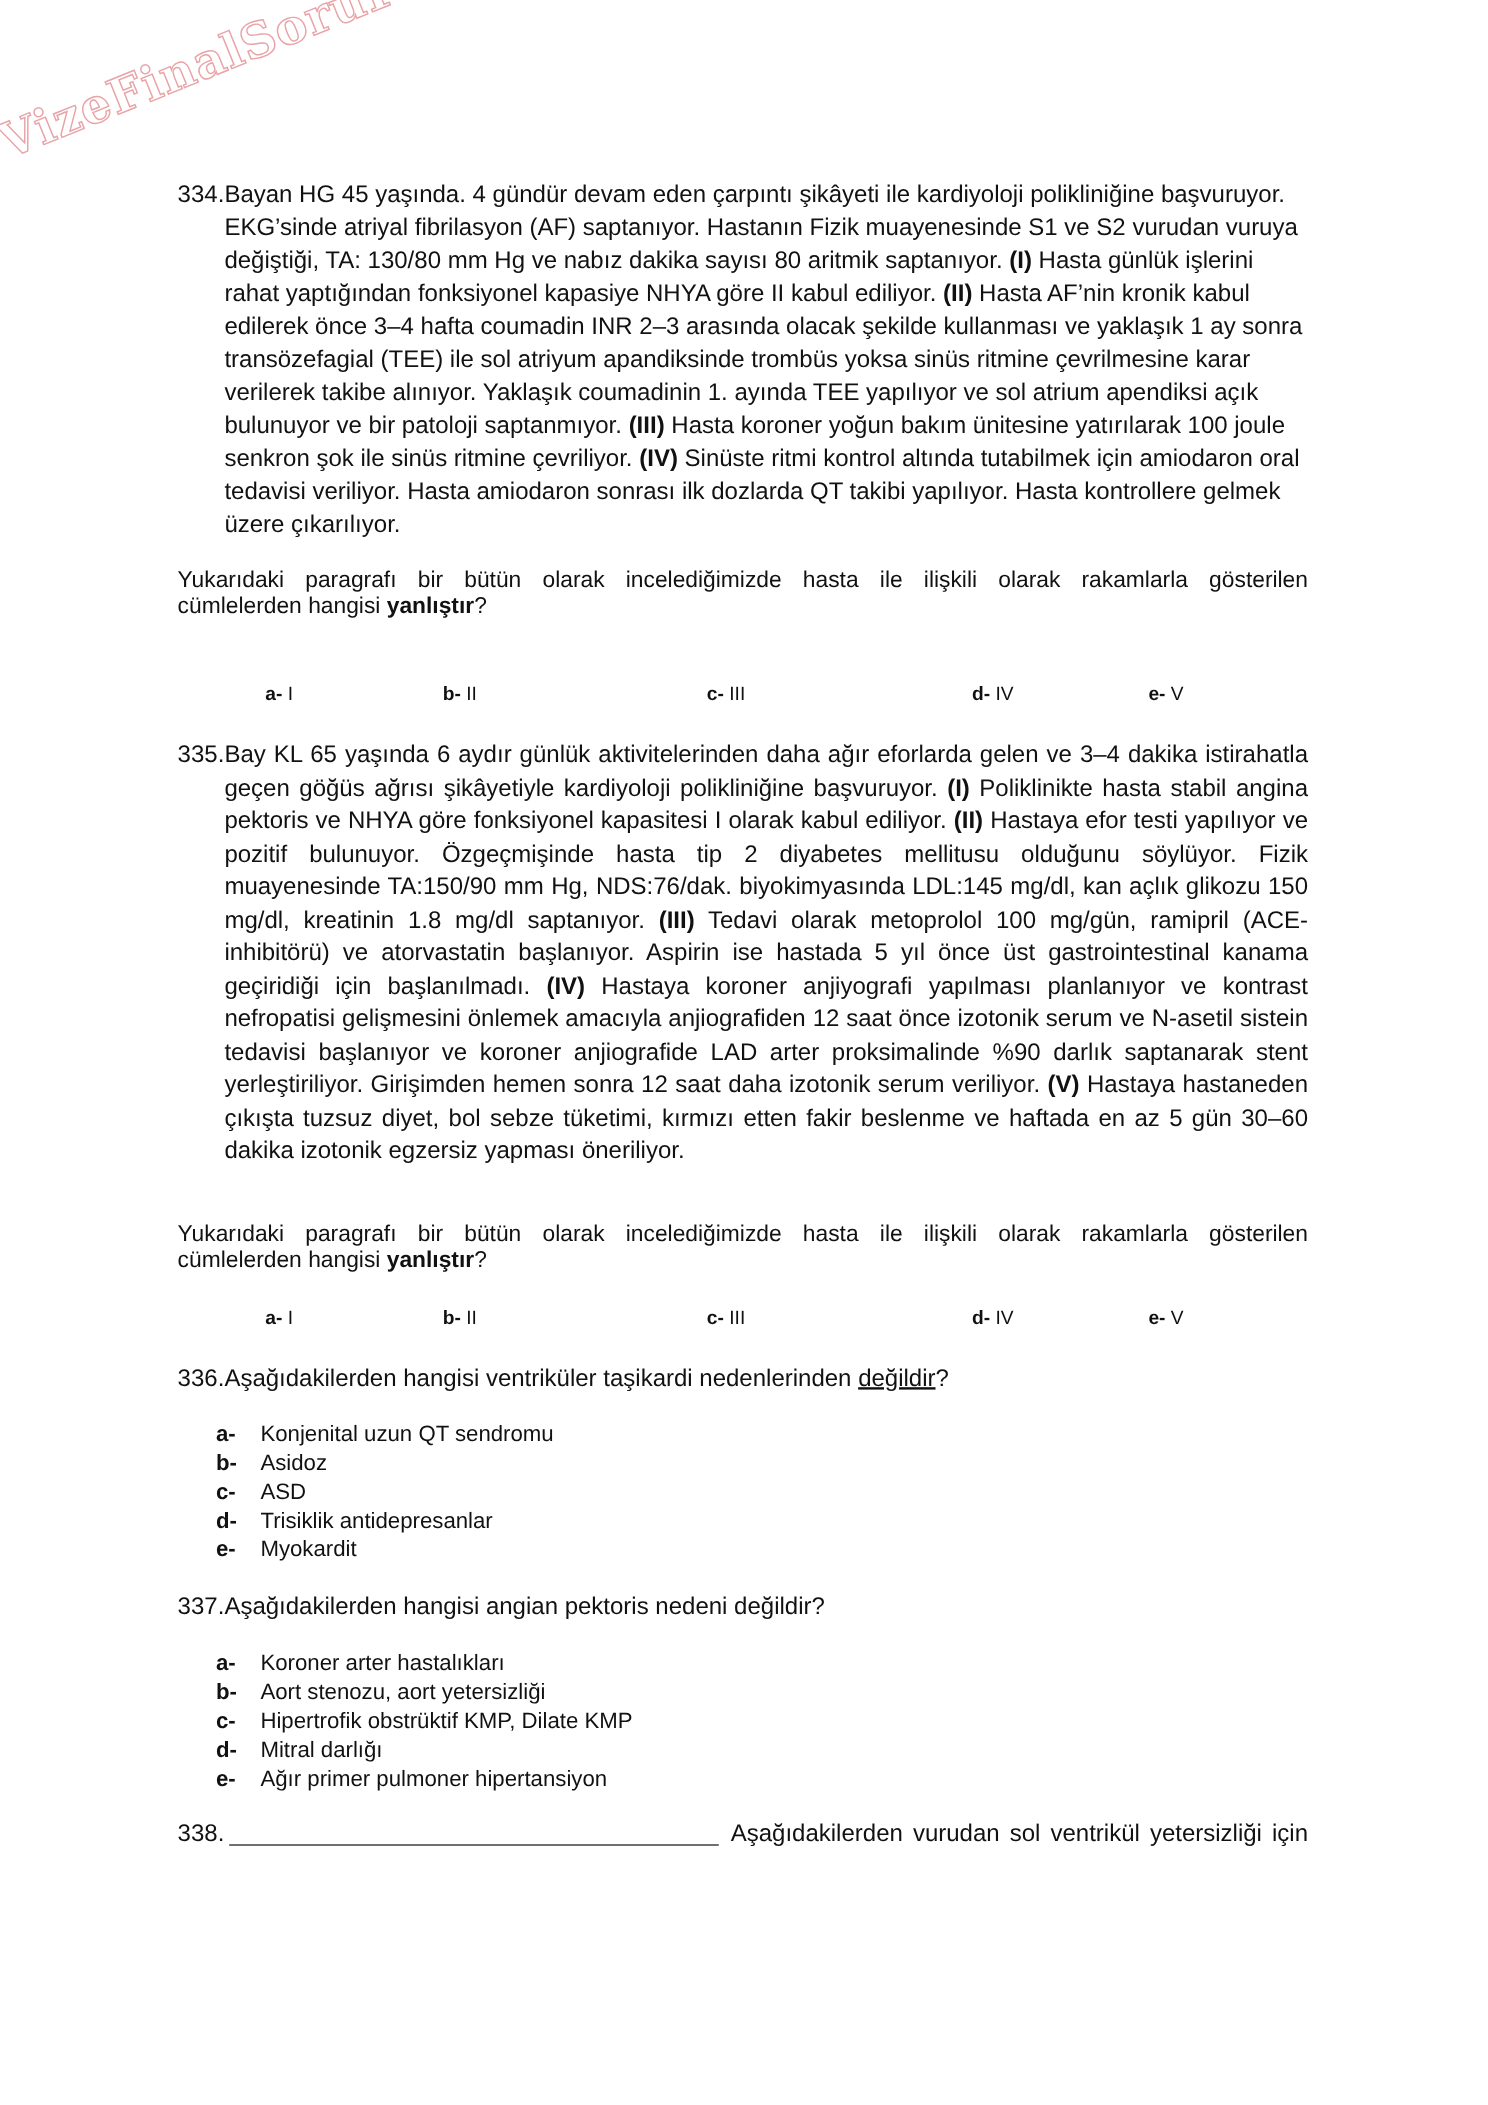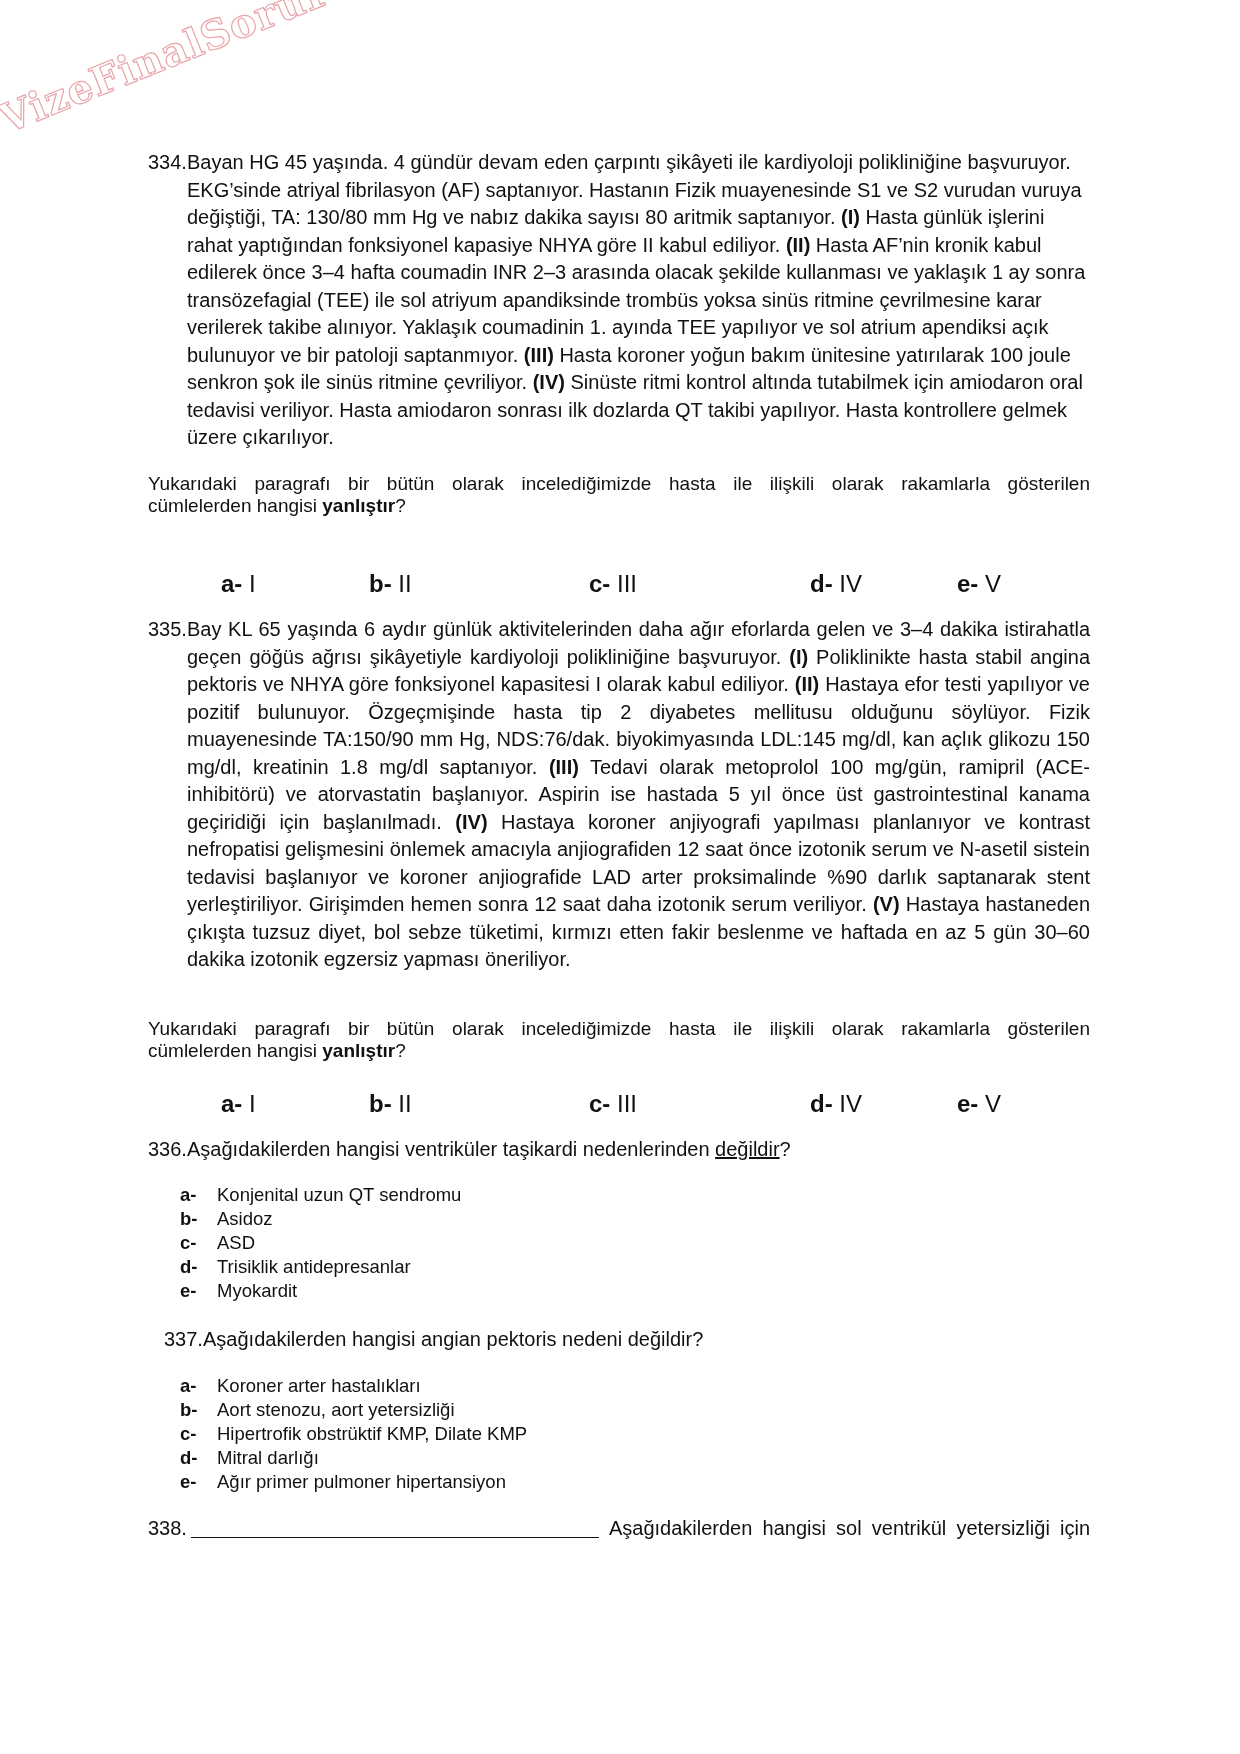--- a/index.html
+++ b/index.html
@@ -17,21 +17,21 @@
   }
   .q { position: absolute; left: 148px; width: 942px; font-size: 20px; line-height: 27.5px; z-index: 1; }
   .qnum { position: absolute; left: 0; top: 0; }
   .qbody { margin-left: 39px; text-align: left; }
   .qbody.justify { text-align: justify; }
   .hang { margin-left: 39px; }
   .b { font-weight: bold; }
   .u { text-decoration: underline; }
   .prompt { position: absolute; left: 148px; width: 942px; font-size: 19px; line-height: 22px; text-align: justify; z-index: 1; }
   .prompt .line1 { text-align-last: justify; display: block; }
-  .answers { position: absolute; left: 148px; width: 942px; height: 24px; font-size: 24px; z-index: 1; }
+  .answers { position: absolute; left: 148px; width: 942px; height: 24px; font-size: 16px; z-index: 1; }
   .ans { position: absolute; top: 0; }
   .ans .lbl { font-weight: bold; }
   .opts { position: absolute; left: 180px; font-size: 18.5px; line-height: 24px; z-index: 1; }
   .opt { display: flex; }
   .opt .lbl { width: 37px; font-weight: bold; }
   .blank { display: inline-block; width: 408px; border-bottom: 1.5px solid #111; height: 18px; vertical-align: baseline; margin-left: 4px; }
 </style>
 </head>
 <body>
 
@@ -93,21 +93,21 @@
   <div class="opt">
       <span class="lbl">d-</span>
       <span>Trisiklik antidepresanlar</span>
     </div>
   <div class="opt">
       <span class="lbl">e-</span>
       <span>Myokardit</span>
     </div>
 </div>
 
-<div class="q" style="top:1326px;margin-left:16px;">
+<div class="q" style="top:1326px;">
   <span class="qnum">337.</span>
   <div class="qbody">Aşağıdakilerden hangisi angian pektoris nedeni değildir?</div>
 </div>
 <div class="opts" style="top:1374px;">
   <div class="opt">
       <span class="lbl">a-</span>
       <span>Koroner arter hastalıkları</span>
     </div>
   <div class="opt">
       <span class="lbl">b-</span>
@@ -124,15 +124,15 @@
   <div class="opt">
       <span class="lbl">e-</span>
       <span>Ağır primer pulmoner hipertansiyon</span>
     </div>
 </div>
 
 <div class="q" style="top:1516px; line-height:25px;">
   <div style="display:flex; align-items:center;">
     <span>338.</span>
     <span class="blank"></span>
-    <span style="flex:1; text-align:justify; text-align-last:justify; margin-left:10px;">Aşağıdakilerden hangisi sol ventrikül yetersizliği için</span>
+    <span style="flex:1; text-align:justify; text-align-last:justify; margin-left:10px;">Aşağıdakilerden vurudan sol ventrikül yetersizliği için</span>
   </div>
 </div>
 
 </body></html>

